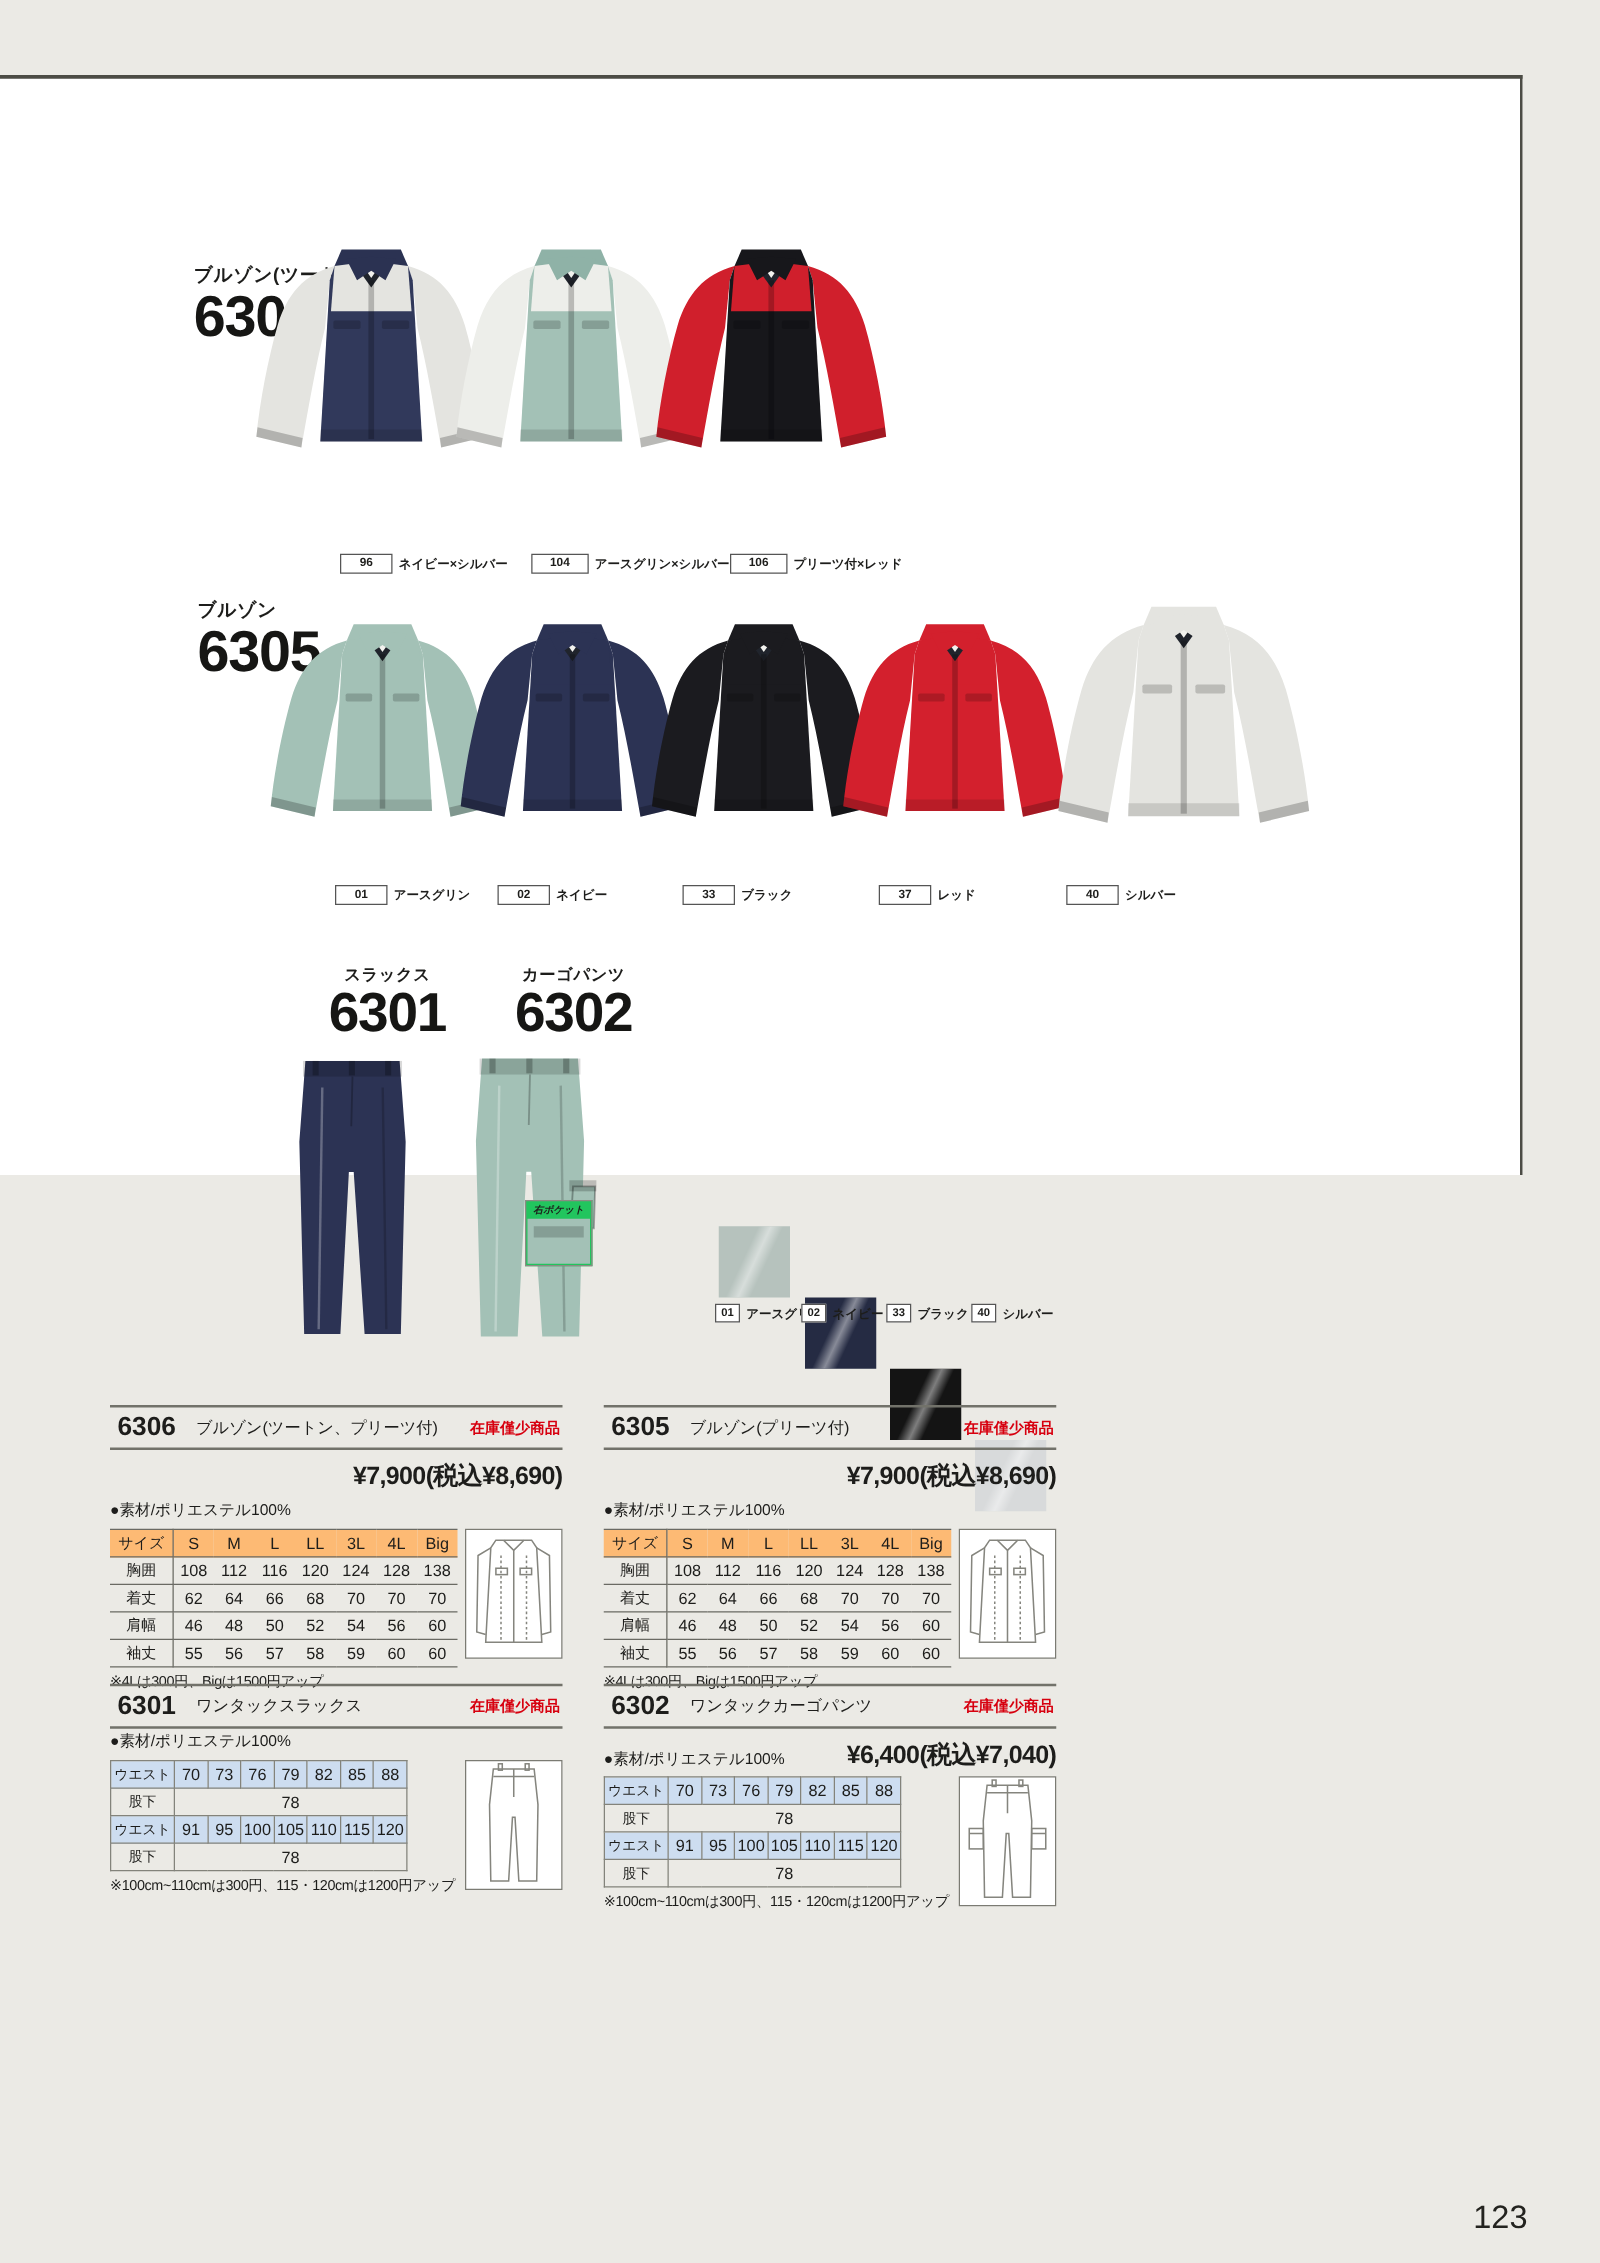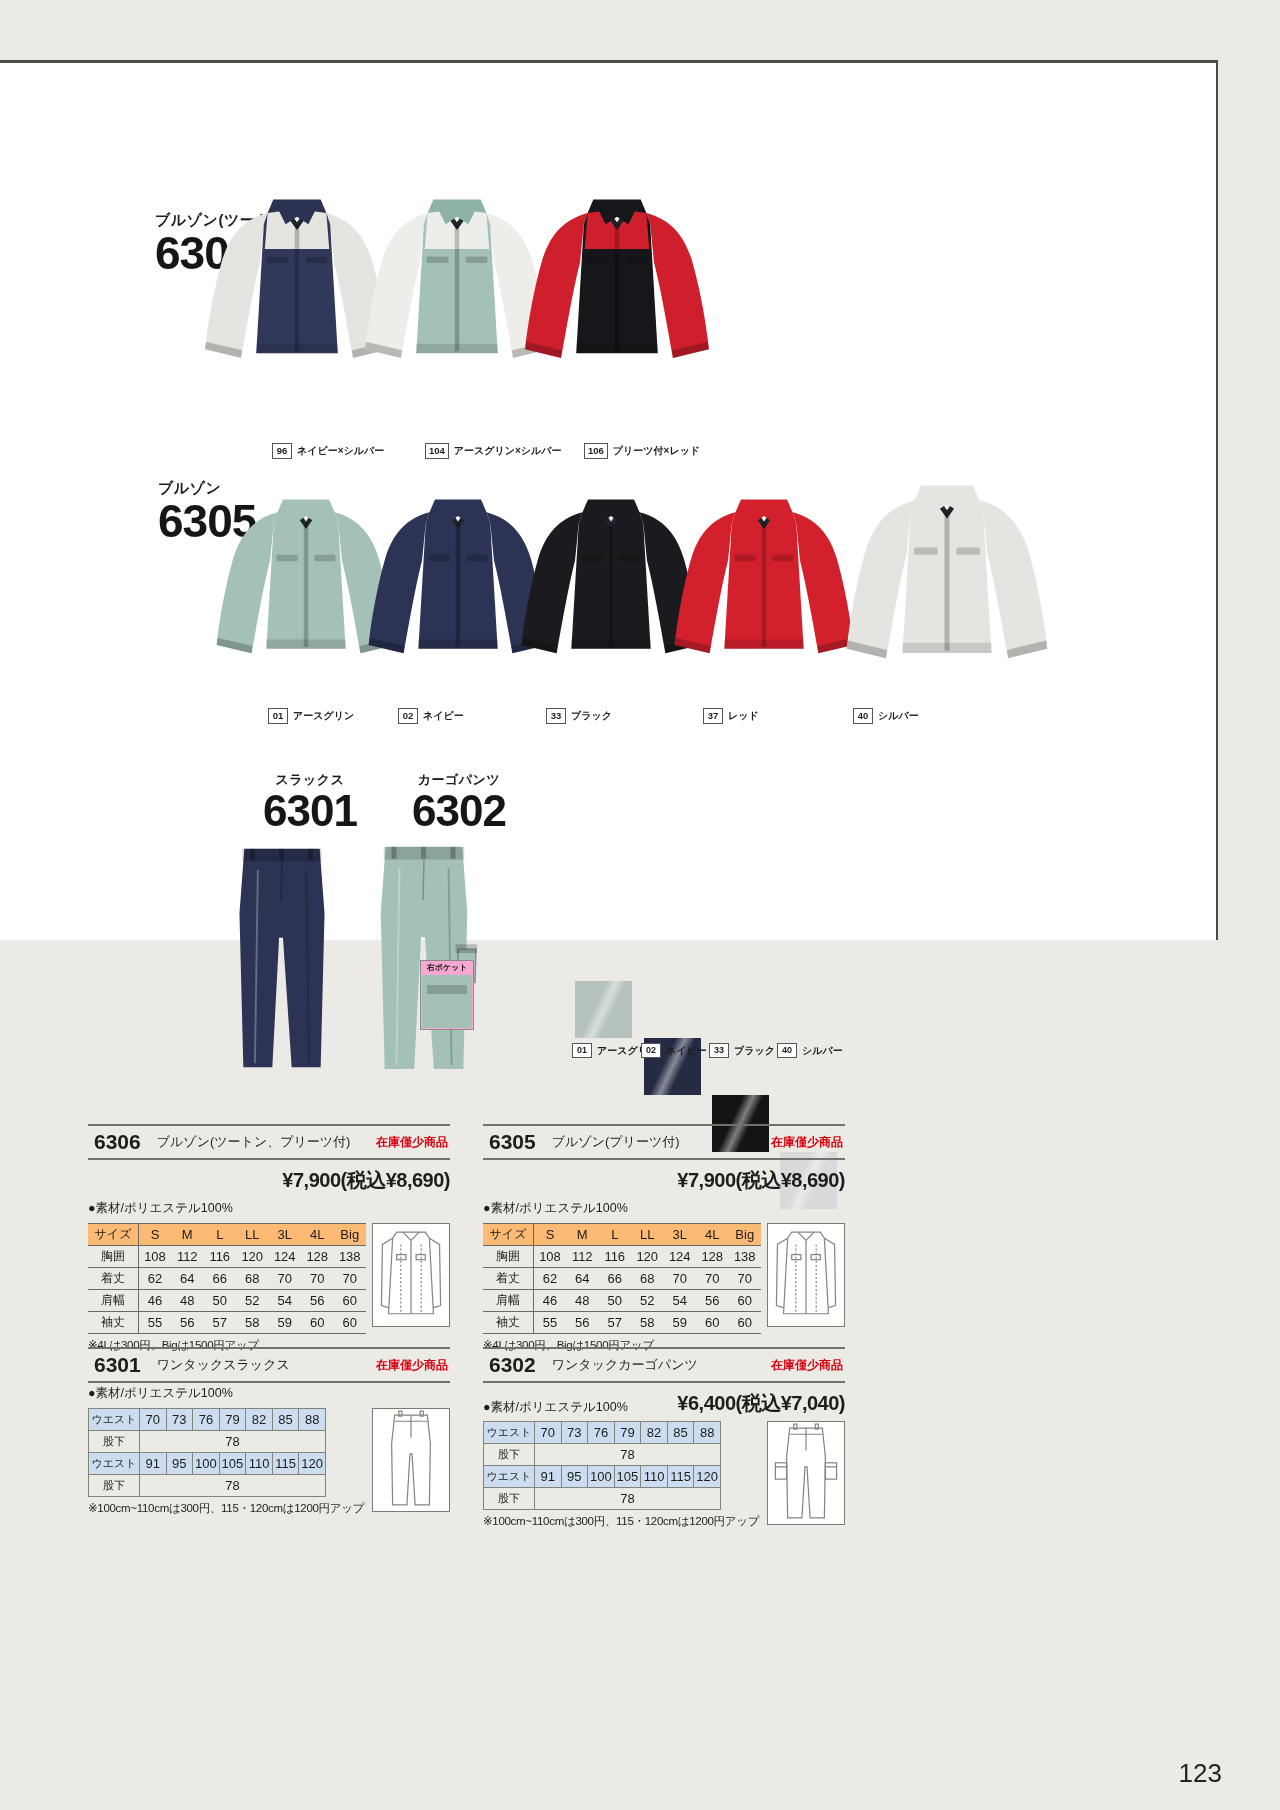--- a/index.html
+++ b/index.html
@@ -20,38 +20,38 @@
     border-right:2px solid #4c4c45;
   }
   .kind-label{font-size:15px;font-weight:700;letter-spacing:.5px;}
   .code-big{font-size:46px;font-weight:700;letter-spacing:-1px;line-height:1;color:#161614;}
   .code-big.sm{font-size:44px;}
   .jacket svg,.pants svg{width:100%;height:100%;display:block;}
   
   .clabel{display:flex;align-items:center;gap:5px;white-space:nowrap;}
   .cbox{
     display:inline-block;border:1px solid #555;background:#fff;
-    font-size:9.5px;font-weight:700;line-height:1;padding:2px 3px;min-width:12px;text-align:center;
+    font-size:9.5px;font-weight:700;line-height:1;padding:2px 14px;min-width:12px;text-align:center;
   }
   .cname{font-size:10px;font-weight:700;}
   .clabel.sm .cbox{font-size:9px;padding:2px 3px;}
   .clabel.sm .cname{font-size:10px;}
   
   .chip{
     width:57px;height:57px;background:var(--chip,#ccc);position:relative;overflow:hidden;
   }
   .chip::after{
     content:"";position:absolute;inset:0;
     background:linear-gradient(115deg,rgba(255,255,255,0) 38%,rgba(255,255,255,.45) 50%,rgba(255,255,255,0) 62%);
   }
   
   .pocket-inset{
-    position:absolute;left:420px;top:897px;width:54px;height:70px;
-    background:#f9a8d4;border:1px solid #8b8b84;box-sizing:border-box;
-    display:flex;flex-direction:column;
+    position:absolute;left:420px;top:897px;width:54px;height:53px;
+    background:#22c55e;border:1px solid #8b8b84;box-sizing:border-box;
+    display:flex;flex-direction:column;font-style:italic;
   }
   .pi-label{font-size:8px;font-weight:700;text-align:center;padding:1px 0;}
   .pi-fab{flex:1;margin:1px;background:var(--body,#a3c1b6);position:relative;}
   .pi-fab::before{content:"";position:absolute;left:10%;top:18%;width:80%;height:9px;background:rgba(0,0,0,.18);}
   
   .iblock{position:absolute;width:362px;}
   .ihead{
     display:flex;align-items:center;height:32px;
     border-top:2px solid #72726a;border-bottom:2px solid #72726a;
   }

